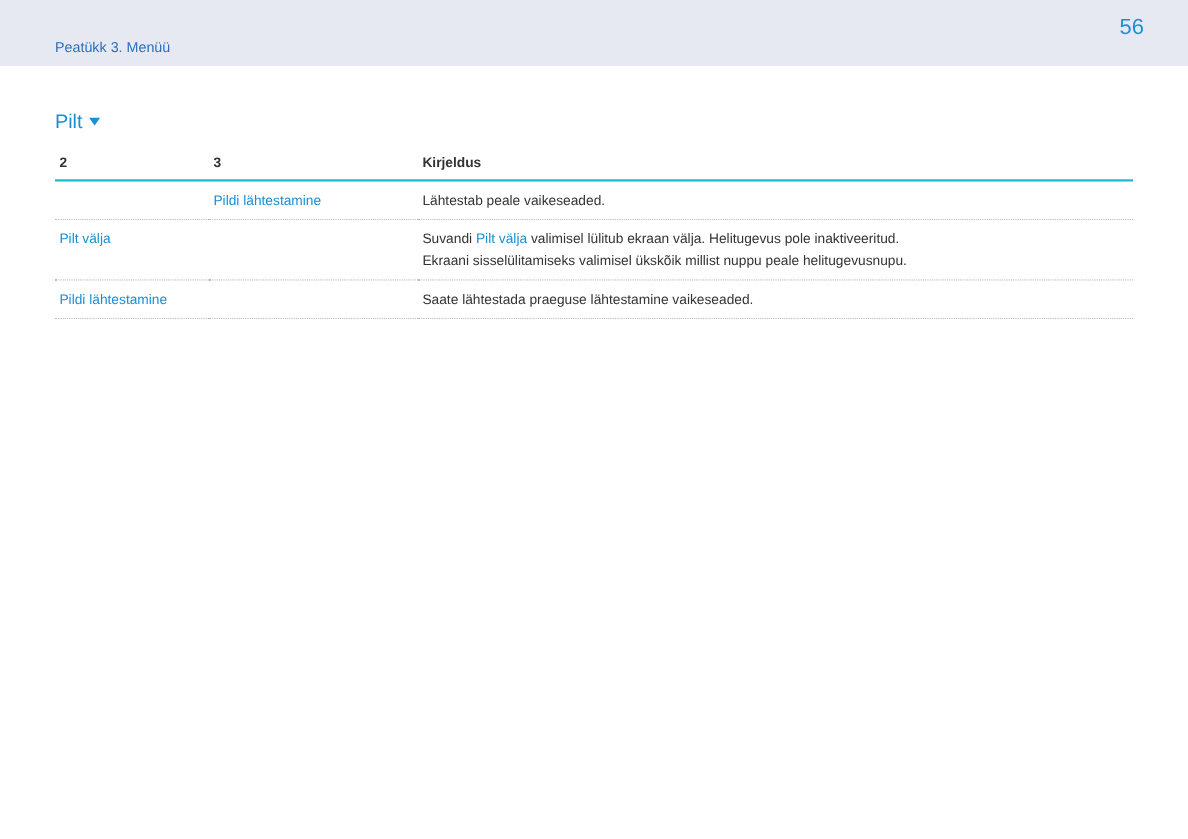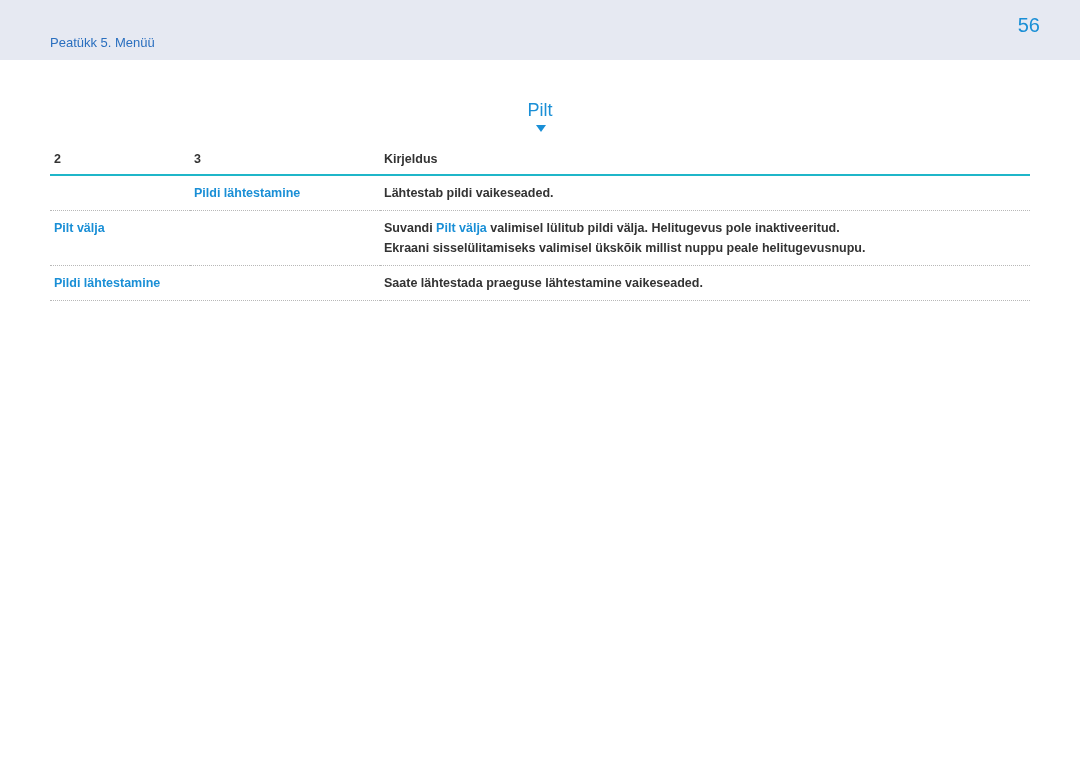--- a/index.html
+++ b/index.html
@@ -29,21 +29,20 @@
     padding: 40px 50px 0 50px;
   }
   .section-title {
     color: #1a8fd6;
     font-size: 18px;
     font-weight: 400;
     margin-bottom: 14px;
     display: flex;
     align-items: center;
     gap: 4px;
-    flex-direction: column;
   }
   .dropdown-icon {
     width: 0; height: 0;
     border-left: 5px solid transparent;
     border-right: 5px solid transparent;
     border-top: 7px solid #1a8fd6;
     display: inline-block;
     margin-left: 2px;
   }
   table {
@@ -58,30 +57,29 @@
     padding: 6px 4px 8px 4px;
     border-bottom: 2px solid #1fb6c9;
   }
   th.col2 { width: 140px; }
   th.col3 { width: 190px; }
   tbody tr td {
     padding: 7px 4px;
     vertical-align: top;
     border-bottom: 1px dotted #b8b8b8;
     line-height: 1.6;
-    font-weight: bold;
   }
   .highlight { color: #1a8fd6; }
   .inline-highlight { color: #1a8fd6; }
 </style>
 </head>
 <body>
 
 <div class="header-bar">
-  <div class="breadcrumb">Peatükk 5. Menüü</div>
+  <div class="breadcrumb">Peatükk 3. Menüü</div>
   <div class="page-number">56</div>
 </div>
 
 <div class="content">
   <div class="section-title">
     <span>Pilt</span>
     <span class="dropdown-icon"></span>
   </div>
 
   <table>
@@ -89,27 +87,27 @@
       <tr>
         <th class="col2">2</th>
         <th class="col3">3</th>
         <th>Kirjeldus</th>
       </tr>
     </thead>
     <tbody>
       <tr>
         <td></td>
         <td class="highlight">Pildi lähtestamine</td>
-        <td>Lähtestab pildi vaikeseaded.</td>
+        <td>Lähtestab peale vaikeseaded.</td>
       </tr>
       <tr>
         <td class="highlight">Pilt välja</td>
         <td></td>
         <td>
-          <span>Suvandi </span><span class="inline-highlight">Pilt välja</span><span> valimisel lülitub pildi välja. Helitugevus pole inaktiveeritud.</span><br>
+          <span>Suvandi </span><span class="inline-highlight">Pilt välja</span><span> valimisel lülitub ekraan välja. Helitugevus pole inaktiveeritud.</span><br>
           <span>Ekraani sisselülitamiseks valimisel ükskõik millist nuppu peale helitugevusnupu.</span>
         </td>
       </tr>
       <tr>
         <td class="highlight">Pildi lähtestamine</td>
         <td></td>
         <td>Saate lähtestada praeguse lähtestamine vaikeseaded.</td>
       </tr>
     </tbody>
   </table>

